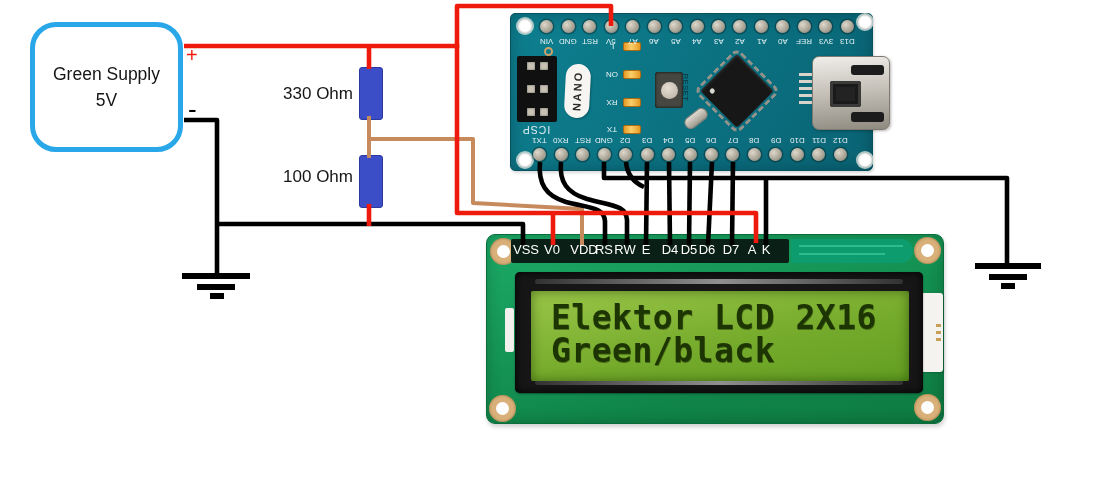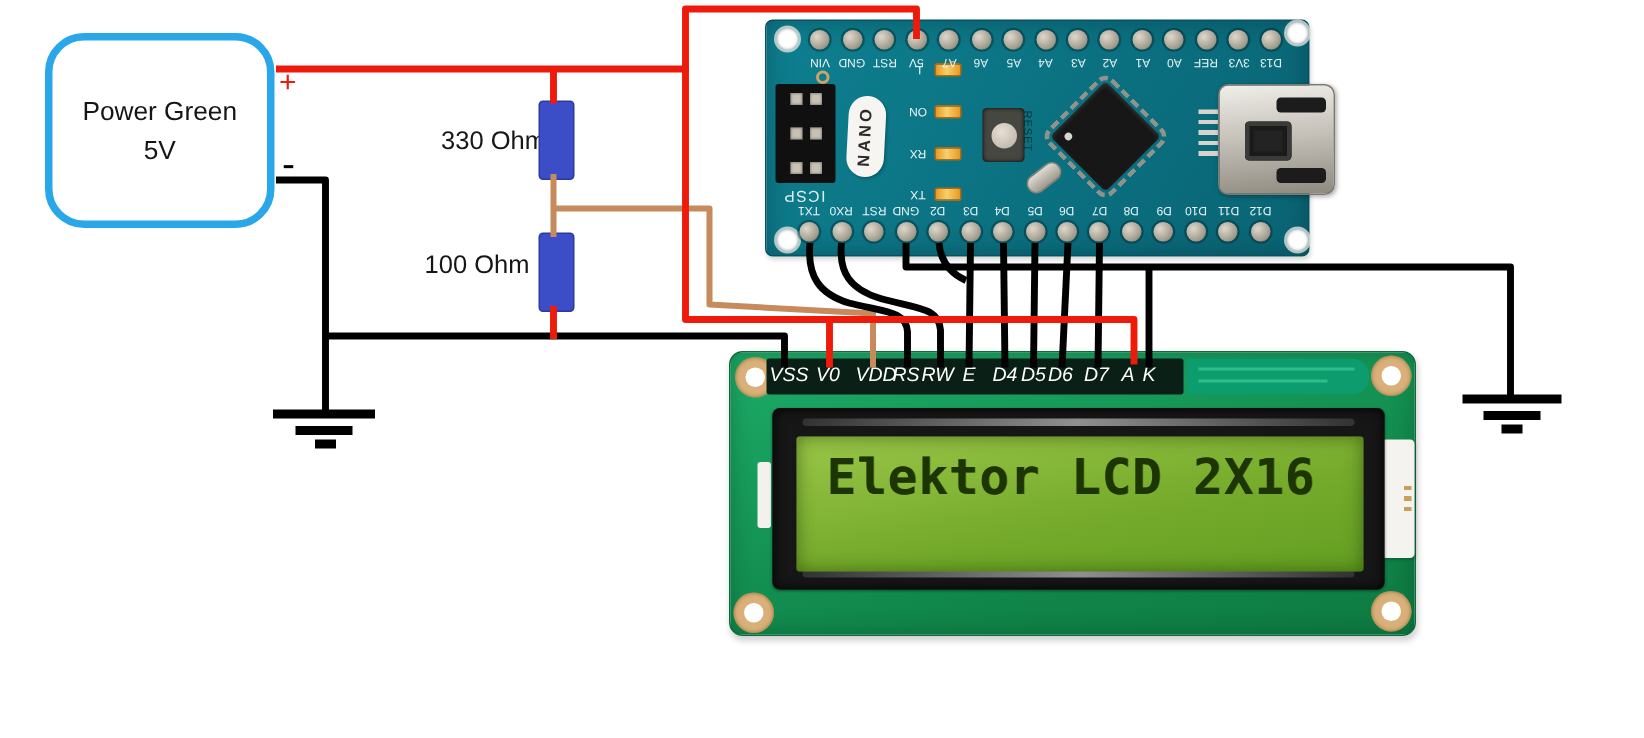--- a/index.html
+++ b/index.html
@@ -22,21 +22,21 @@
   .term{position:absolute;z-index:7;font-weight:500;}
   .term-plus{left:186px;top:44px;color:var(--wire-red,#ee1b0c);font-size:20px;}
   .term-minus{left:188px;top:94px;color:#000;font-size:26px;}
 
   
   .resistor{position:absolute;width:24px;height:53px;background:var(--resistor-blue,#3c4dc8);
             border-radius:3px;border:1px solid #2c3aa0;z-index:5;}
   .res-330{left:359px;top:67px;}
   .res-100{left:359px;top:155px;}
   .res-label{position:absolute;width:85px;text-align:right;font-size:17px;color:#161616;z-index:3;}
-  .res-label-330{left:279px;top:84px;}
+  .res-label-330{left:268px;top:84px;}
   .res-label-100{left:268px;top:167px;}
 
   
   .nano-board{position:absolute;left:510px;top:13px;width:363px;height:158px;z-index:2;
               background:linear-gradient(120deg,#0e8090,#0a6c7c 70%,#0a6474);
               border:1px solid #07525e;border-radius:5px;
               box-shadow:inset 0 0 18px rgba(0,30,40,.35),1px 2px 3px rgba(0,0,0,.15);}
   .hole{position:absolute;width:14px;height:14px;border-radius:50%;background:#fff;
         box-shadow:0 0 0 2px rgba(220,225,220,.8),inset 0 0 2px #aaa;z-index:3;}
   .pin-row{position:absolute;display:flex;z-index:4;}
@@ -103,21 +103,21 @@
   .screw{position:absolute;width:27px;height:27px;border-radius:50%;background:#d9b079;z-index:3;
          display:flex;align-items:center;justify-content:center;box-shadow:inset 0 0 3px #8c6b36;}
   .screw::after{content:"";width:13px;height:13px;border-radius:50%;background:#fff;}
   .lcd-strip{position:absolute;left:511px;top:239px;width:278px;height:24px;
              background:var(--lcd-strip-dark,#0a1f15);border-radius:2px;z-index:4;}
   .lcd-strip-right{position:absolute;left:791px;top:239px;width:122px;height:24px;z-index:3;
              background-color:#0d9c6d;border-radius:0 12px 12px 0;
              background-image:linear-gradient(#2dbd8a,#2dbd8a),linear-gradient(#2dbd8a,#2dbd8a);
              background-repeat:no-repeat,no-repeat;
              background-position:8px 6px,8px 14px;background-size:104px 2px,86px 2px;}
-  .lcd-pin-labels{position:absolute;inset:0;z-index:5;pointer-events:none;font-style:italic;}
+  .lcd-pin-labels{position:absolute;inset:0;z-index:5;pointer-events:none;}
   .lcd-pin{position:absolute;top:242px;transform:translateX(-50%);font-size:13px;color:#fff;line-height:1.3;}
   .lcd-pin:nth-of-type(1){left:526px;}  .lcd-pin:nth-of-type(2){left:584px;}
   .lcd-pin:nth-of-type(3){left:552px;}  .lcd-pin:nth-of-type(4){left:604px;}
   .lcd-pin:nth-of-type(5){left:625px;}  .lcd-pin:nth-of-type(6){left:646px;}
   .lcd-pin:nth-of-type(7){left:670px;}  .lcd-pin:nth-of-type(8){left:689px;}
   .lcd-pin:nth-of-type(9){left:707px;}  .lcd-pin:nth-of-type(10){left:731px;}
   .lcd-pin:nth-of-type(11){left:752px;} .lcd-pin:nth-of-type(12){left:766px;}
   .lcd-tab-left{position:absolute;left:505px;top:308px;width:9px;height:44px;background:#f2f1ee;
                 border-radius:2px;z-index:3;}
   .lcd-tab-right{position:absolute;left:921px;top:293px;width:22px;height:79px;background:#f4f3f0;
@@ -174,21 +174,21 @@
       <line class="gnd" x1="210" y1="296" x2="224" y2="296"></line>
     </g>
     <g>
       <line class="gnd" x1="975" y1="266" x2="1041" y2="266"></line>
       <line class="gnd" x1="989" y1="277" x2="1027" y2="277"></line>
       <line class="gnd" x1="1001" y1="286" x2="1015" y2="286"></line>
     </g>
   </svg>
 
   <div class="ps-box">
-    <div class="t">Power Green</div>
+    <div class="t">Green Supply</div>
     <div class="t">5V</div>
   </div>
   <div class="term term-plus">+</div>
   <div class="term term-minus">-</div>
 
   <div class="res-label res-label-330">330 Ohm</div>
   <div class="resistor res-330"></div>
   <div class="res-label res-label-100">100 Ohm</div>
   <div class="resistor res-100"></div>
 
@@ -445,14 +445,15 @@
   <div class="lcd-tab-left"></div>
   <div class="lcd-tab-right"></div>
   <div class="tab-dots"></div>
 
   <div class="lcd-bezel">
     <span class="glint glint-top"></span>
     <span class="glint glint-bottom"></span>
   </div>
   <div class="lcd-screen"></div>
   <div class="lcd-line lcd-line1">Elektor LCD 2X16</div>
+  <div class="lcd-line lcd-line2">Green/black</div>
 
 </div>
 
 </body></html>

